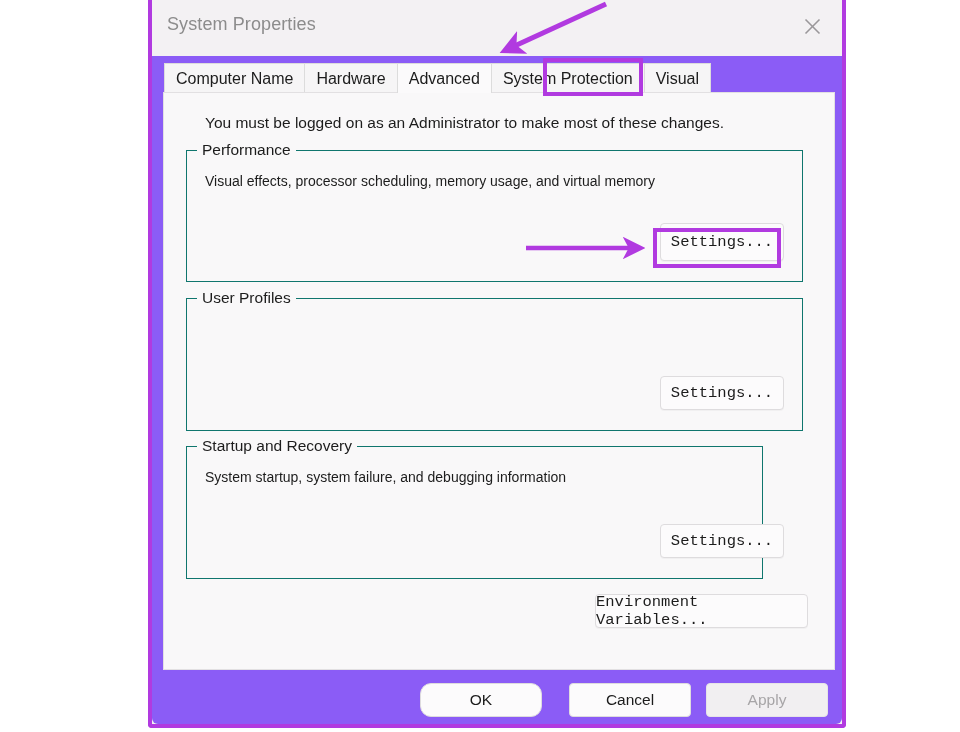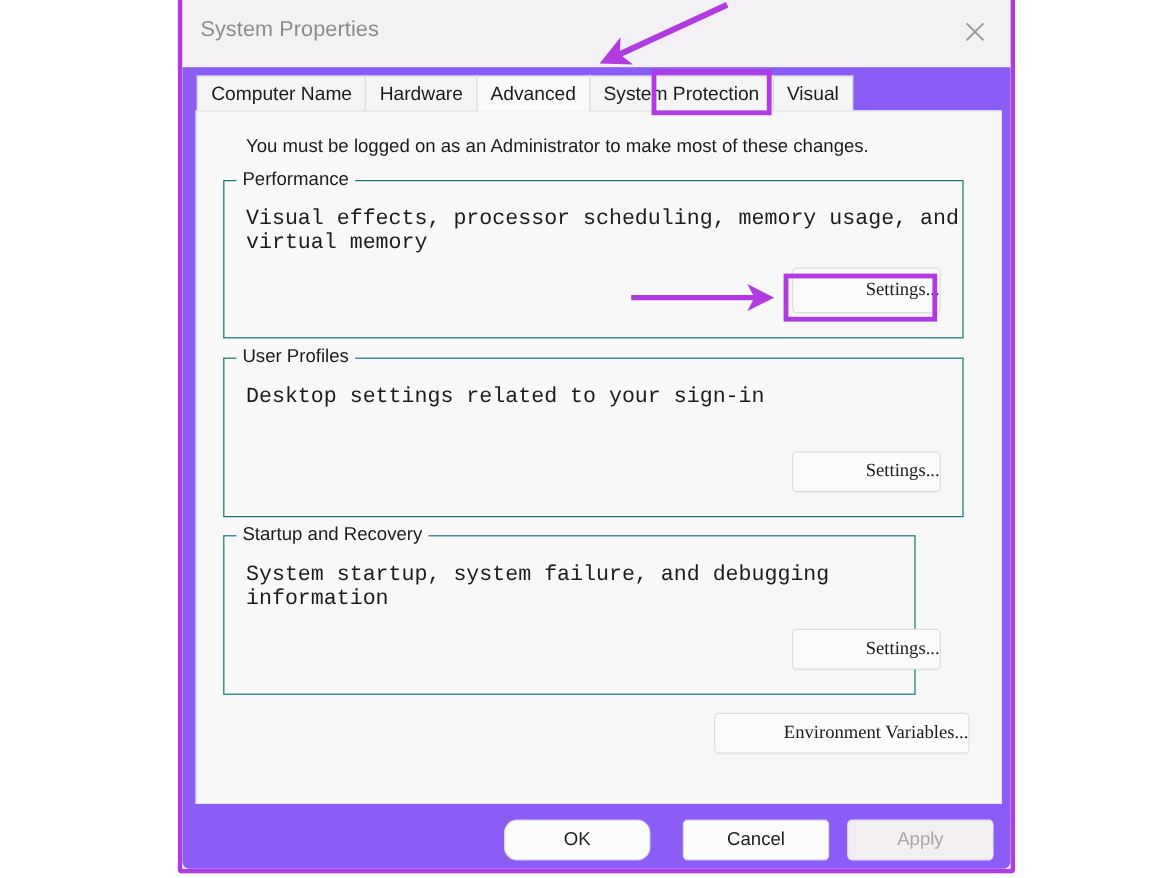--- a/index.html
+++ b/index.html
@@ -150,38 +150,37 @@
     left: 10px;
     background: #f9f8f9;
     padding: 0 5px;
     font-size: 15.5px;
     color: #1c1c1c;
   }
   .group-desc {
     position: absolute;
     left: 18px;
     top: 22px;
-    font-size: 18px;
-    color: #1c1c1c;
-    font-family: Liberation Mono, monospace;
+    font-size: 14px;
+    color: #1c1c1c;
   }
 
   
   .btn {
     position: absolute;
     background: #fcfbfc;
     border: 1px solid #dedcde;
     border-radius: 4px;
     box-sizing: border-box;
     font-size: 15.5px;
     color: #1c1c1c;
     display: flex;
     align-items: center;
-    justify-content: flex-end;
-    font-family: Liberation Serif, serif;
+    justify-content: center;
+    font-family: Liberation Mono, monospace;
     box-shadow: 0 1px 0 rgba(0,0,0,0.03);
   }
 
   .btn-highlight {
     position: absolute;
     border: 4px solid #b13ae0;
     box-sizing: border-box;
     pointer-events: none;
     z-index: 5;
   }
@@ -257,21 +256,20 @@
       <div class="groupbox" style="left:22px; top:57px; width:617px; height:132px;">
         <div class="group-legend">Performance</div>
         <div class="group-desc">Visual effects, processor scheduling, memory usage, and virtual memory</div>
         <div class="btn" style="left:473px; top:72px; width:124px; height:38px;">
           <span>Settings...</span>
         </div>
       </div>
 
       <div class="groupbox" style="left:22px; top:205px; width:617px; height:133px;padding-left:27px;">
         <div class="group-legend">User Profiles</div>
-        <div class="group-desc">Desktop settings related to your sign-in</div>
         <div class="btn" style="left:473px; top:77px; width:124px; height:34px;">
           <span>Settings...</span>
         </div>
       </div>
 
       <div class="groupbox" style="left:22px; top:353px; width:577px; height:133px;">
         <div class="group-legend">Startup and Recovery</div>
         <div class="group-desc">System startup, system failure, and debugging information</div>
         <div class="btn" style="left:473px; top:77px; width:124px; height:34px;">
           <span>Settings...</span>

